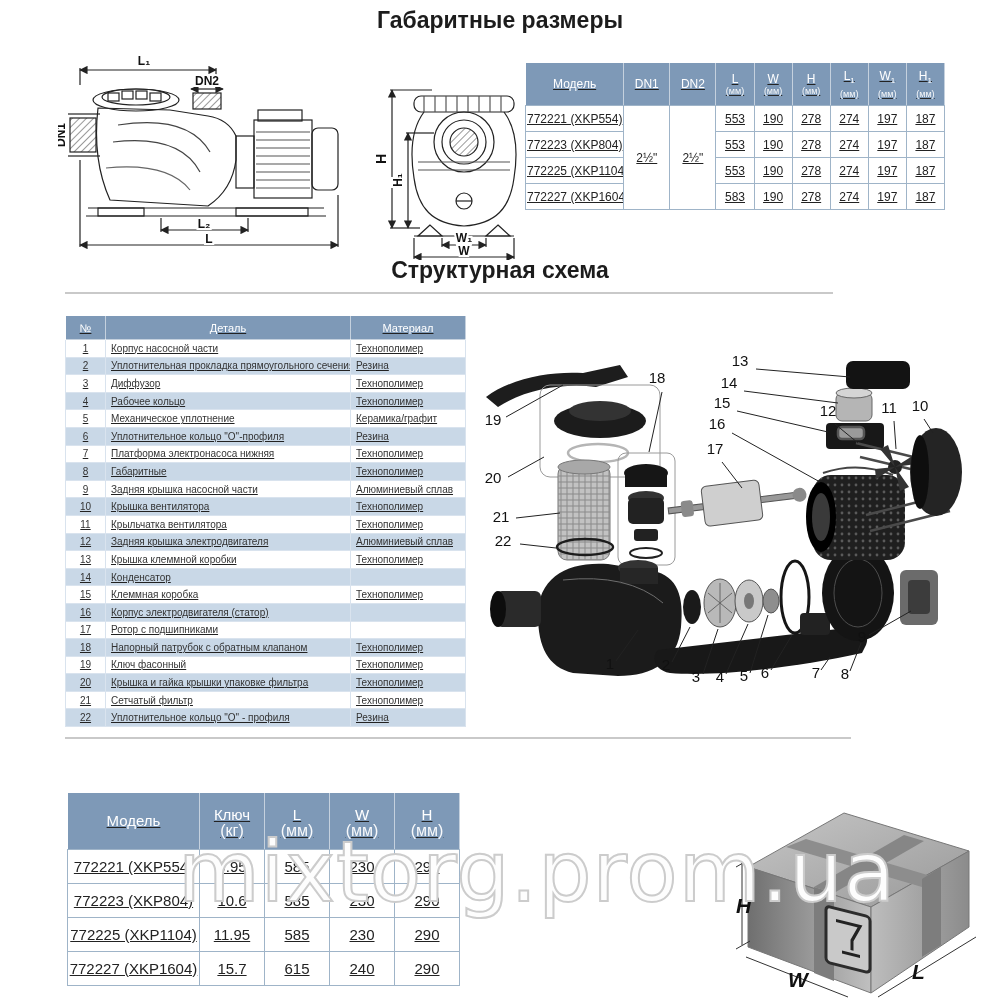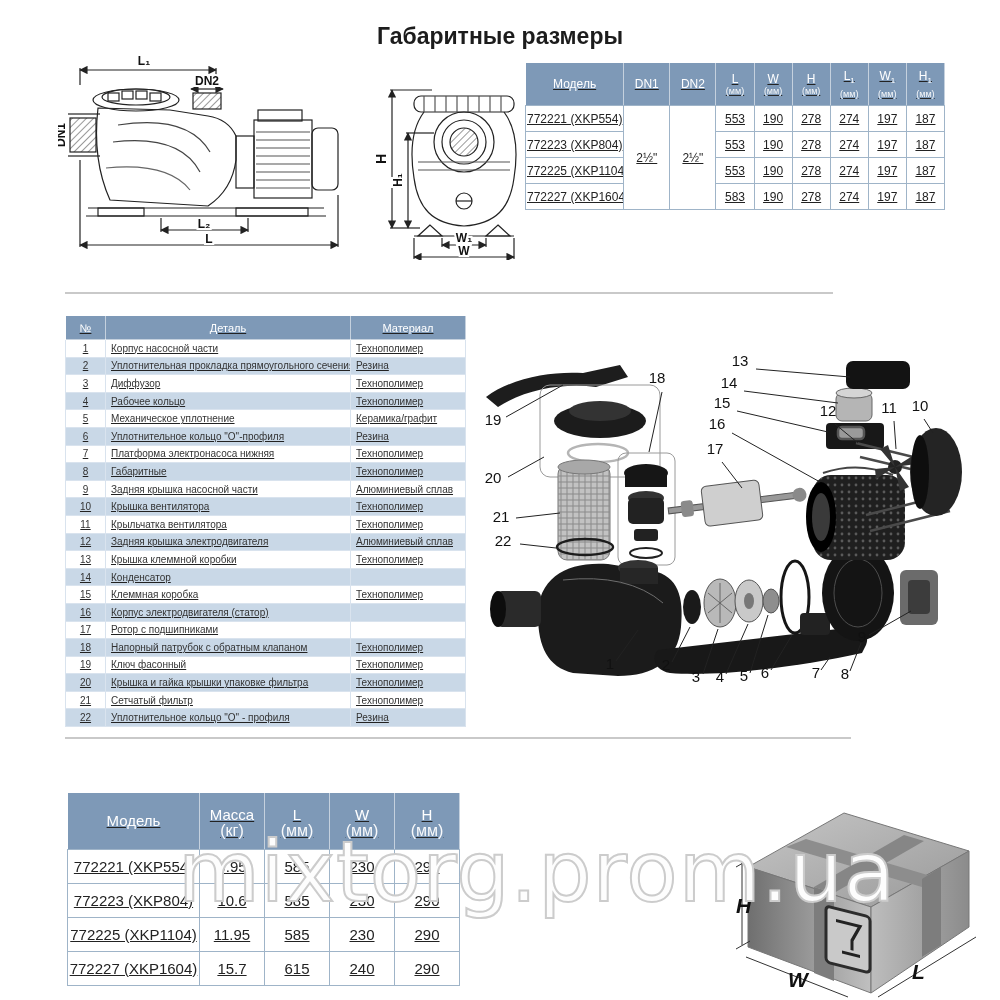--- a/index.html
+++ b/index.html
@@ -49,21 +49,22 @@
   #watermark{position:absolute;left:178px;top:816px;width:830px;height:112px;
         font-family:"DejaVu Sans",sans-serif;font-size:84px;line-height:112px;
         color:#fdfdfd;-webkit-text-stroke:2px #cccccc;letter-spacing:1px;
         z-index:9;pointer-events:none;}
 </style>
 </head>
 <body>
 
 <div id="page">
 
-  <div class="section-title" style="top:23px">Габаритные размеры</div>
+  <div class="section-title" style="top:7px">Габаритные размеры</div>
+  <div class="section-title" style="top:257px">Структурная схема</div>
   <div class="divider" style="left:65px;top:292px;width:768px;"></div>
   <div class="divider" style="left:65px;top:737px;width:786px;"></div>
 
   <svg class="drawing" style="left:58px;top:40px" width="305" height="218" viewBox="0 0 305 218">
     <defs>
       <marker id="ar" viewBox="0 0 10 10" refX="9" refY="5" markerWidth="7" markerHeight="7" orient="auto-start-reverse">
         <path d="M0,0L10,5L0,10z" fill="#222"></path>
         </marker>
       <pattern id="hatch" width="5" height="5" patternUnits="userSpaceOnUse" patternTransform="rotate(45)">
         <line x1="0" y1="0" x2="0" y2="5" stroke="#555" stroke-width="1.2"></line>
@@ -560,21 +561,21 @@
         <col style="width:65px">
         <col style="width:65px">
         <col style="width:65px">
       </colgroup>
     <thead>
         <tr id="pack-head">
           <th>
             <div class="h-top">Модель</div>
           </th>
           <th>
-            <div class="h-top">Масса</div>
+            <div class="h-top">Ключ</div>
             <div class="h-unit">(кг)</div>
           </th>
           <th>
             <div class="h-top">L</div>
             <div class="h-unit">(мм)</div>
           </th>
           <th>
             <div class="h-top">W</div>
             <div class="h-unit">(мм)</div>
           </th>

